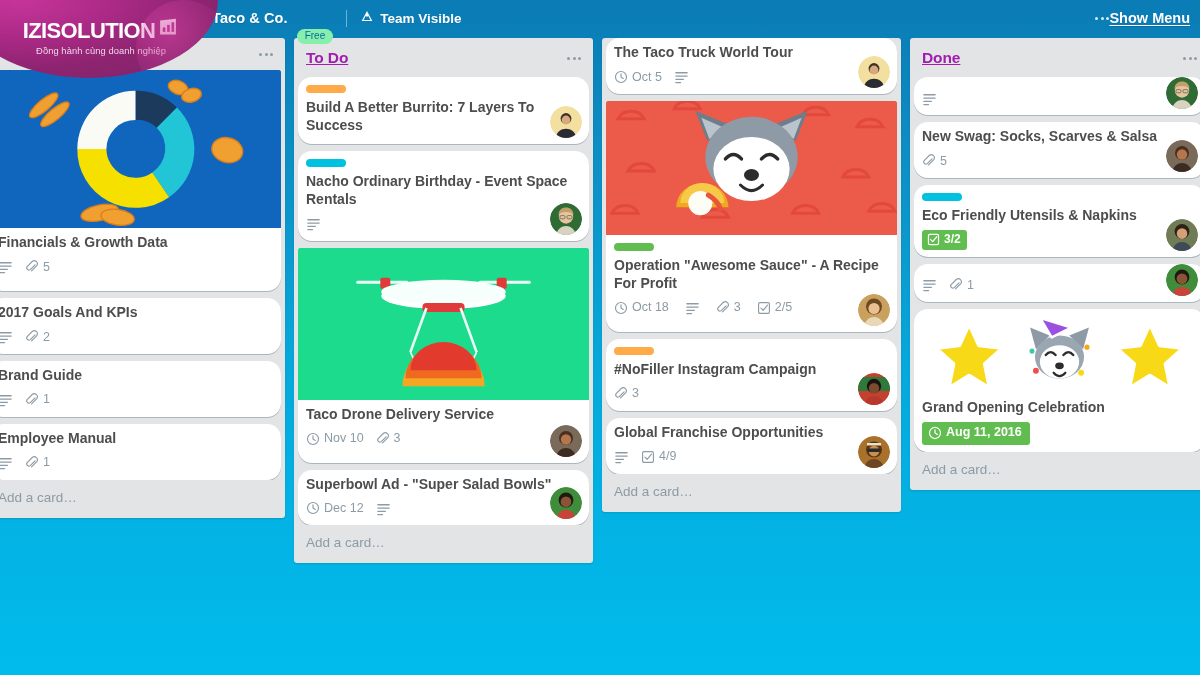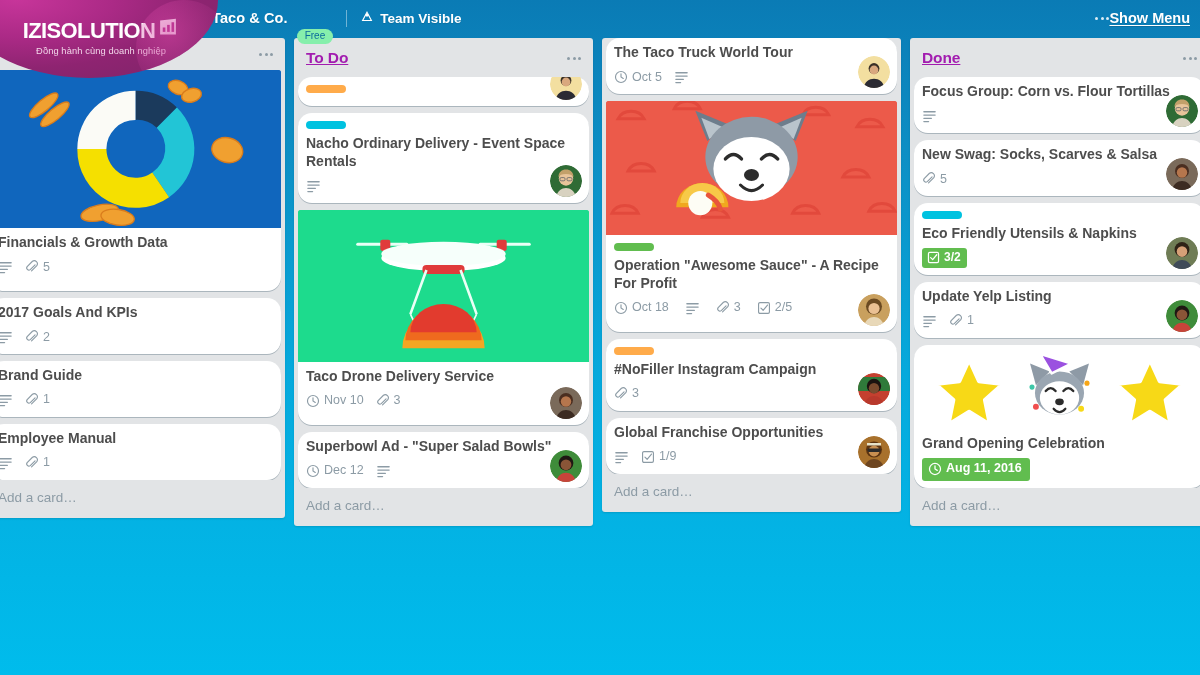--- a/index.html
+++ b/index.html
@@ -468,35 +468,36 @@
       <span class="list-menu">
           <i></i>
           <i></i>
           <i></i>
         </span>
     </header>
     <div class="list-cards">
 
       <article class="card">
         <div class="label-pill" style="background:#ffab4a"></div>
+        <h3 class="card-title">Build A Better Burrito: 7 Layers To Success</h3>
         <div class="card-members">
           <span class="avatar">
             <svg width="32" height="32" viewBox="0 0 32 32">
               <circle cx="16" cy="16" r="16" fill="#f3dfa0"></circle>
               <circle cx="16" cy="12.5" r="5.4" fill="#3a3027"></circle>
               <circle cx="16" cy="14" r="4.4" fill="#d9a87e"></circle>
               <path d="M5.5 32c1.2-6.4 5.6-9.3 10.5-9.3S25.3 25.6 26.5 32z" fill="#2b2b33"></path>
             </svg>
           </span>
         </div>
       </article>
 
       <article class="card">
         <div class="label-pill" style="background:#00c2e0"></div>
-        <h3 class="card-title">Nacho Ordinary Delivery - Event Space Rentals</h3>
+        <h3 class="card-title">Nacho Ordinary Birthday - Event Space Rentals</h3>
         <div class="card-badges">
           <span class="badge">
             <svg width="15" height="15" viewBox="0 0 16 16" stroke="#8c9ba5" stroke-width="1.4" stroke-linecap="round">
                 <path d="M2 4h12M2 7.5h12M2 11h8M2 14.5h5"></path>
               </svg>
           </span>
         </div>
         <div class="card-members">
           <span class="avatar">
             <svg width="32" height="32" viewBox="0 0 32 32">
@@ -733,21 +734,21 @@
           <span class="badge">
             <svg width="15" height="15" viewBox="0 0 16 16" stroke="#8c9ba5" stroke-width="1.4" stroke-linecap="round">
                 <path d="M2 4h12M2 7.5h12M2 11h8M2 14.5h5"></path>
               </svg>
           </span>
           <span class="badge">
             <svg width="14" height="14" viewBox="0 0 16 16" fill="none" stroke="#8c9ba5" stroke-width="1.3">
                 <rect x="1.8" y="1.8" width="12.4" height="12.4" rx="1.6"></rect>
                 <path d="M4.5 8.2 7 10.6 12 4.6" stroke-linecap="round" stroke-linejoin="round"></path>
               </svg>
-            <span>1/9</span>
+            <span>4/9</span>
           </span>
         </div>
         <div class="card-members">
           <span class="avatar">
             <svg width="32" height="32" viewBox="0 0 32 32">
               <circle cx="16" cy="16" r="16" fill="#a8712c"></circle>
               <circle cx="16" cy="13.5" r="8" fill="#5b3310"></circle>
               <circle cx="16" cy="15" r="5.4" fill="#c98f50"></circle>
               <rect x="9.5" y="12.5" width="13" height="3.4" rx="1.4" fill="#2b2b2b"></rect>
               <path d="M9 7h14v2.4H9z" fill="#e7e2c8"></path>
@@ -766,21 +767,20 @@
       <span class="list-title">Done</span>
       <span class="list-menu">
           <i></i>
           <i></i>
           <i></i>
         </span>
     </header>
     <div class="list-cards">
 
       <article class="card">
-        <h3 class="card-title">Focus Group: Corn vs. Flour Tortillas</h3>
         <div class="card-badges">
           <span class="badge">
             <svg width="15" height="15" viewBox="0 0 16 16" stroke="#8c9ba5" stroke-width="1.4" stroke-linecap="round">
                 <path d="M2 4h12M2 7.5h12M2 11h8M2 14.5h5"></path>
               </svg>
           </span>
         </div>
         <div class="card-members">
           <span class="avatar">
             <svg width="32" height="32" viewBox="0 0 32 32">
@@ -835,21 +835,20 @@
               <circle cx="16" cy="16" r="16" fill="#6f7c55"></circle>
               <circle cx="16" cy="12.5" r="7.4" fill="#2e2216"></circle>
               <circle cx="16" cy="14.6" r="5.3" fill="#d6a077"></circle>
               <path d="M6 32c1.5-6 5.5-9 10-9s8.5 3 10 9z" fill="#3f4a58"></path>
             </svg>
           </span>
         </div>
       </article>
 
       <article class="card">
-        <h3 class="card-title">Update Yelp Listing</h3>
         <div class="card-badges">
           <span class="badge">
             <svg width="15" height="15" viewBox="0 0 16 16" stroke="#8c9ba5" stroke-width="1.4" stroke-linecap="round">
                 <path d="M2 4h12M2 7.5h12M2 11h8M2 14.5h5"></path>
               </svg>
           </span>
           <span class="badge">
             <svg width="14" height="14" viewBox="0 0 16 16" fill="none" stroke="#8c9ba5" stroke-width="1.3" stroke-linecap="round">
                 <path d="M11.5 5.5 6 11a2.5 2.5 0 0 1-3.5-3.5l6-6a3.6 3.6 0 0 1 5 5l-6 6"></path>
               </svg>

